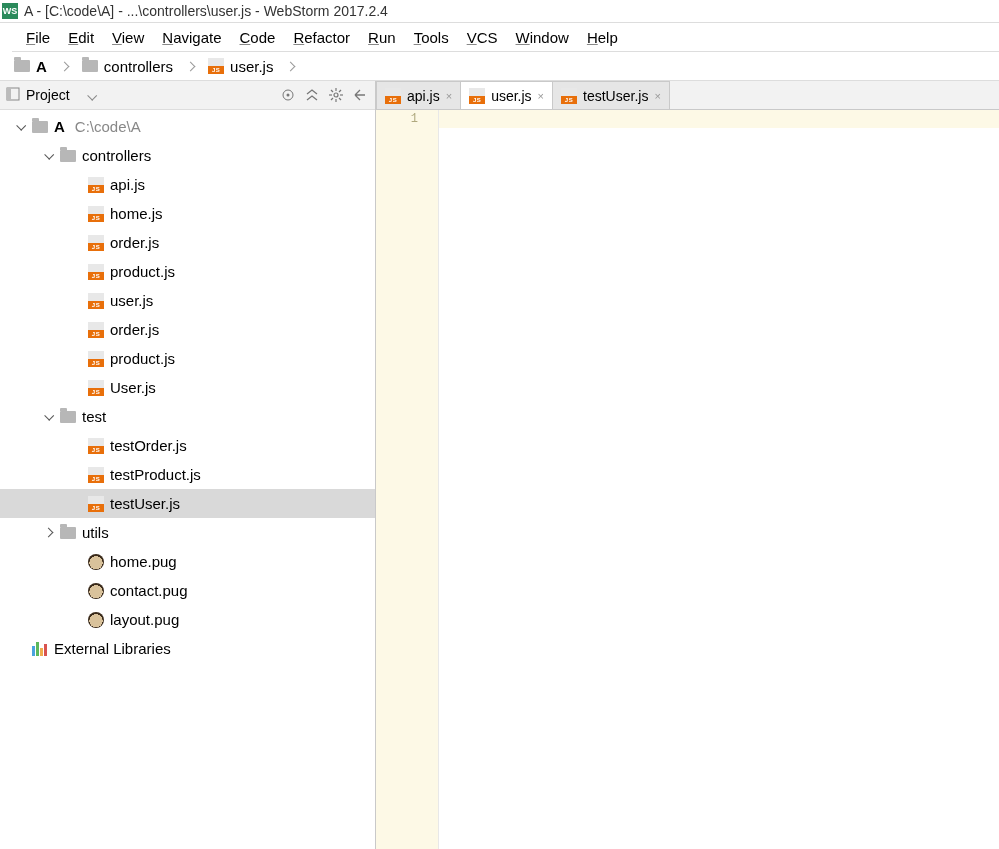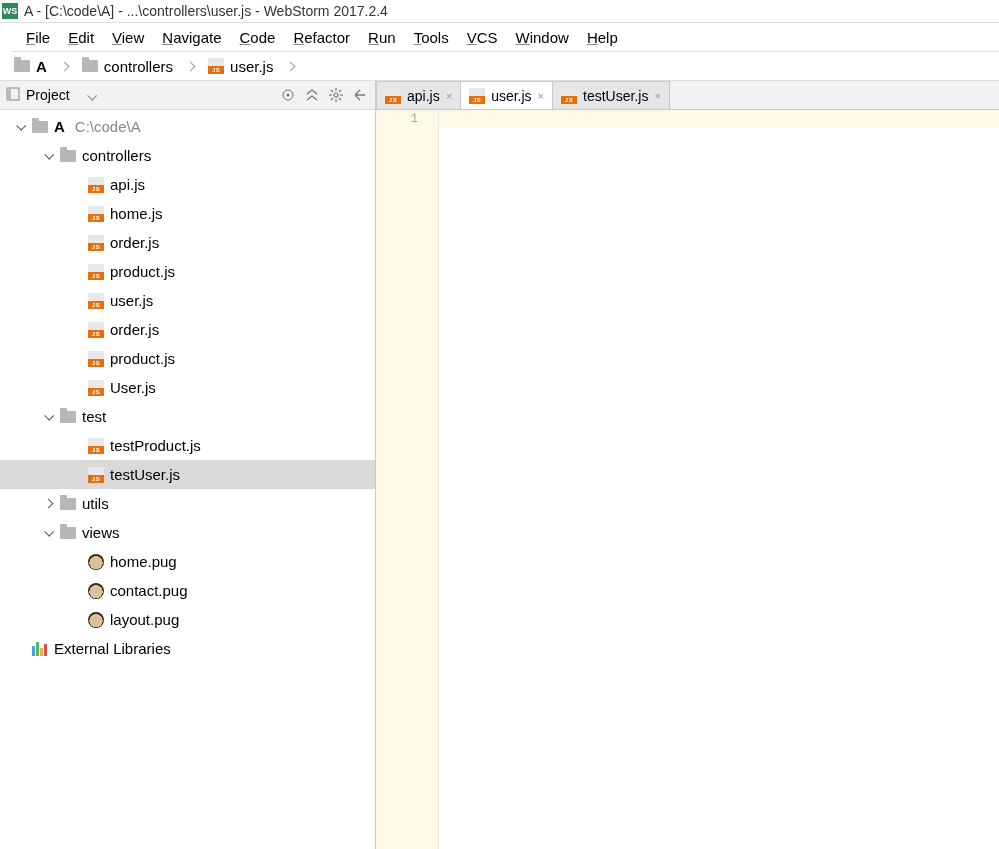--- a/index.html
+++ b/index.html
@@ -469,46 +469,47 @@
           <span class="folder-icon"></span>
           <span>test</span>
         </div>
         <div class="tree-row">
           <span class="indent" style="width: 64px;"></span>
           <span class="exp"></span>
           <span class="js-icon">
             <span class="js-icon-top"></span>
             <span class="js-icon-band">JS</span>
           </span>
+          <span>testOrder.js</span>
+        </div>
+        <div class="tree-row">
+          <span class="indent" style="width: 64px;"></span>
+          <span class="exp"></span>
+          <span class="js-icon">
+            <span class="js-icon-top"></span>
+            <span class="js-icon-band">JS</span>
+          </span>
           <span>testProduct.js</span>
         </div>
         <div class="tree-row selected">
           <span class="indent" style="width: 64px;"></span>
           <span class="exp"></span>
           <span class="js-icon">
             <span class="js-icon-top"></span>
             <span class="js-icon-band">JS</span>
           </span>
           <span>testUser.js</span>
         </div>
         <div class="tree-row">
           <span class="indent" style="width: 36px;"></span>
           <span class="exp">
             <span class="chev-right"></span>
           </span>
           <span class="folder-icon"></span>
           <span>utils</span>
-        </div>
-        <div class="tree-row">
-          <span class="indent" style="width: 36px;"></span>
-          <span class="exp">
-            <span class="chev-down"></span>
-          </span>
-          <span class="folder-icon"></span>
-          <span>views</span>
         </div>
         <div class="tree-row">
           <span class="indent" style="width: 64px;"></span>
           <span class="exp"></span>
           <span class="pug-icon"></span>
           <span>home.pug</span>
         </div>
         <div class="tree-row">
           <span class="indent" style="width: 64px;"></span>
           <span class="exp"></span>

